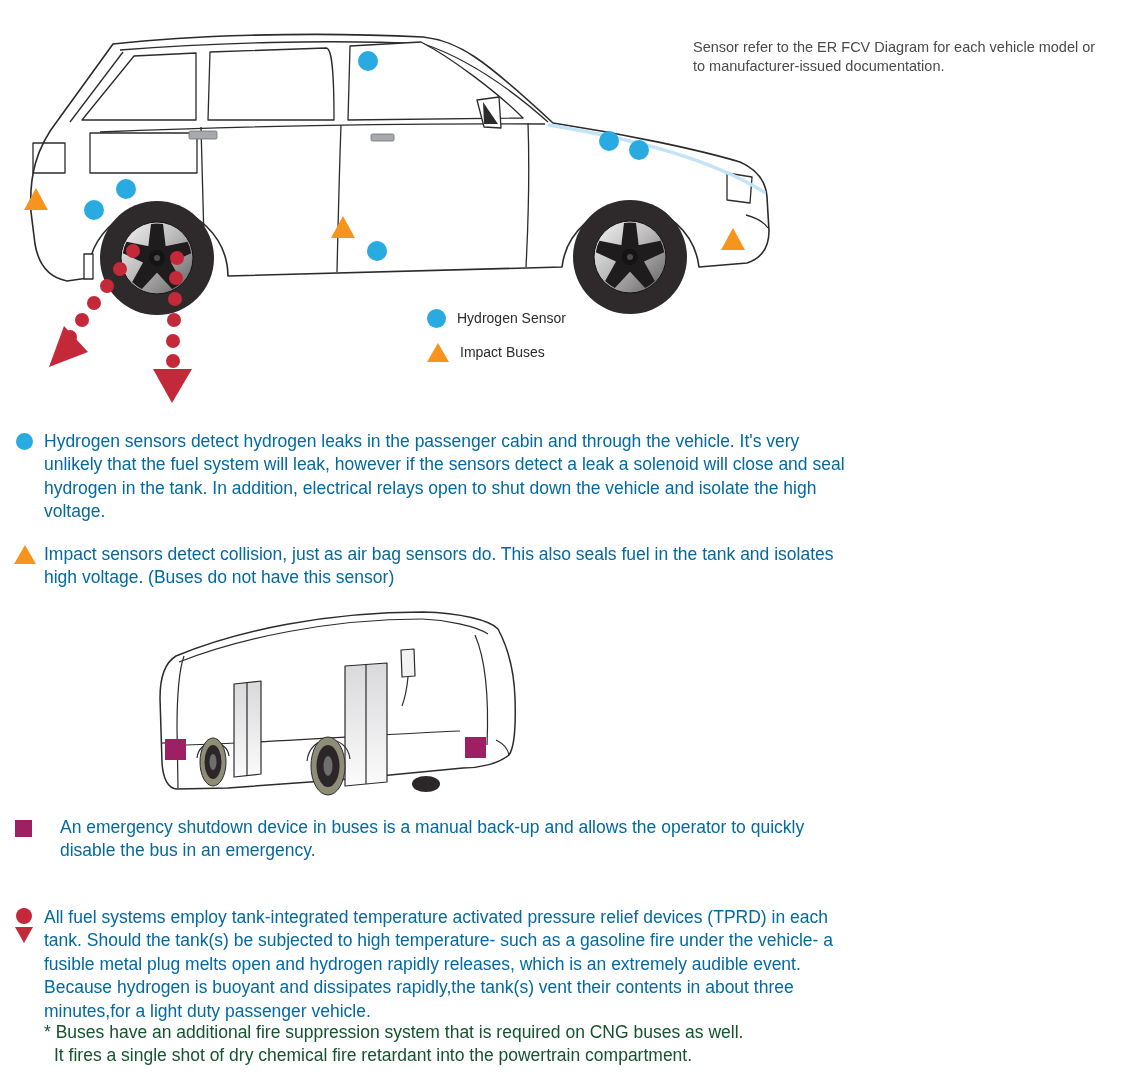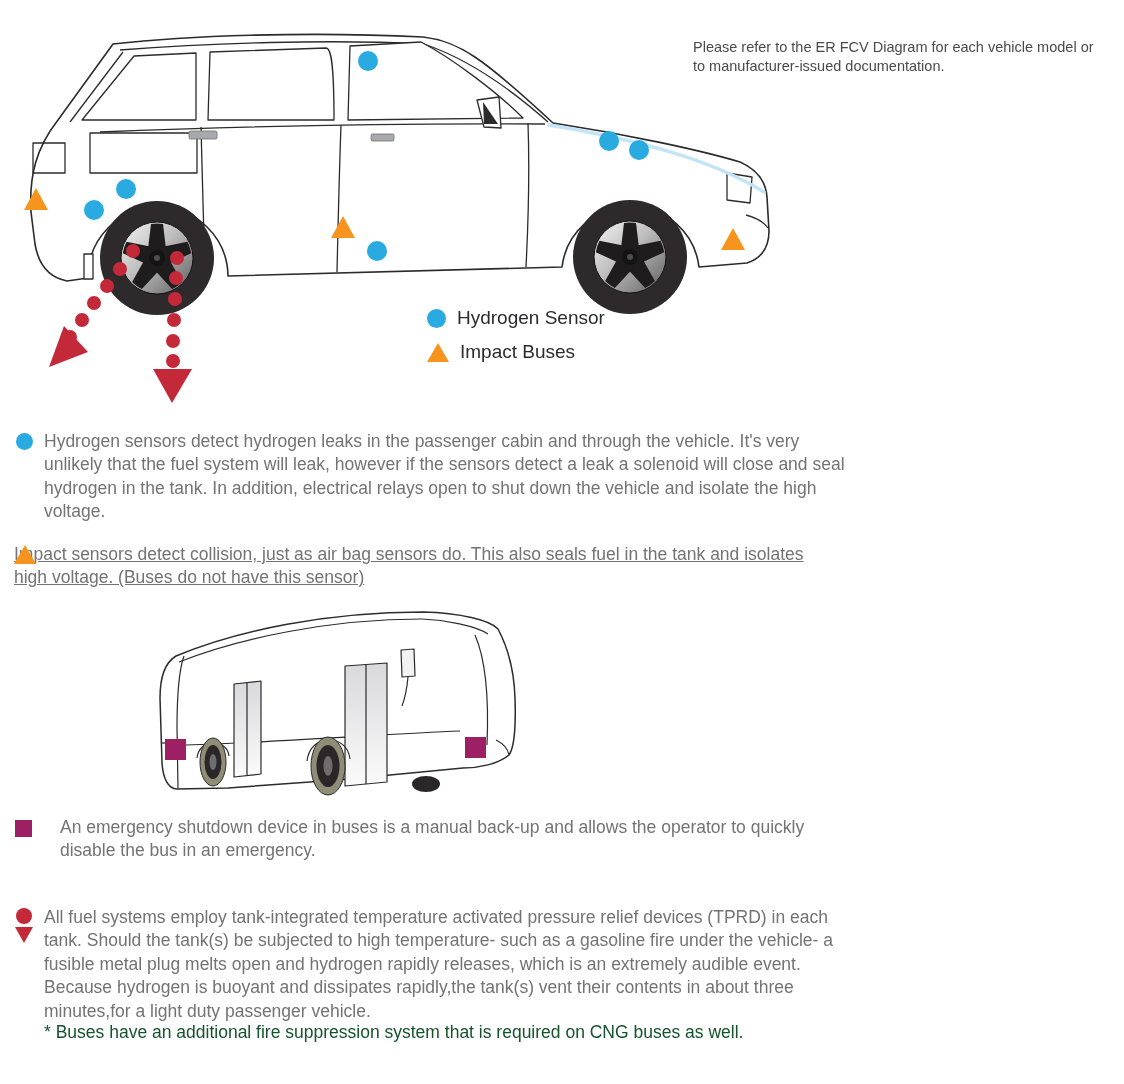--- a/index.html
+++ b/index.html
@@ -17,49 +17,49 @@
   .disclaimer {
     position:absolute; left:684px; top:38px; width:432px;
     font-size:14.5px; line-height:19px; color:#4A4A4C;
   }
   .disclaimer .line { padding-left:9px; }
   .disclaimer .line.first { padding-left:0; }
 
   
   .legend { position:absolute; left:427px; top:306px; }
   .legend-row { display:flex; align-items:center; height:24px; margin-bottom:10px; }
-  .legend-label { font-size:19px; color:#2B2B2D; margin-left:11px; font-weight:500; }
+  .legend-label { font-size:14px; color:#2B2B2D; margin-left:11px; font-weight:500; }
 
   
   .dot { border-radius:50%; display:inline-block; }
   .dot.blue { background:#29ABE2; }
   .dot.red  { background:#C4293A; }
   .tri-up {
     width:0; height:0; display:inline-block;
     border-left:11px solid transparent; border-right:11px solid transparent;
     border-bottom:19px solid #F7941E;
   }
   .tri-down-red {
     width:0; height:0; display:inline-block;
     border-left:9px solid transparent; border-right:9px solid transparent;
     border-top:16px solid #C4293A;
   }
   .sq-magenta { background:#9C2063; display:inline-block; }
 
   
-  .para { position:absolute; font-size:17.5px; line-height:23.4px; color:#737373; }
+  .para { position:absolute; font-size:17.5px; line-height:23.4px; color:#0369a1; }
   .para .bullet { position:absolute; }
   .para .ptext { display:block; }
 
   .p-hydrogen { left:14px; top:430px; }
   .p-hydrogen .ptext { margin-left:30px; width:802px; }
   .p-hydrogen .bullet { left:2px; top:3px; width:17px; height:17px; }
 
   .p-impact { left:14px; top:543px; }
-  .p-impact .ptext { width:800px;text-decoration:underline; }
+  .p-impact .ptext { margin-left:30px; width:800px; }
   .p-impact .bullet { left:0; top:2px; }
 
   .p-shutdown { left:14px; top:816px; }
   .p-shutdown .ptext { margin-left:46px; width:778px; }
   .p-shutdown .bullet { left:1px; top:4px; width:17px; height:17px; }
 
   .p-tprd { left:14px; top:886px;margin-top:20px; }
   .p-tprd .ptext { margin-left:30px; width:812px; }
   .p-tprd .bullet-dot { left:2px; top:2px; width:16px; height:16px; }
   .p-tprd .bullet-tri { left:1px; top:21px; }
@@ -183,21 +183,21 @@
   </g>
 
   <g fill="#F7941E">
     <polygon points="36,188 24,210 48,210"></polygon>
     <polygon points="343,216 331,238 355,238"></polygon>
     <polygon points="733,228 721,250 745,250"></polygon>
   </g>
 </svg>
 
 <div class="disclaimer">
-  <div class="line">Please refer to the ER FCV Diagram for each vehicle model or</div>
+  <div class="line">Sensor refer to the ER FCV Diagram for each vehicle model or</div>
   <div class="line">to manufacturer-issued documentation.</div>
 </div>
 
 <div class="legend">
   <div class="legend-row">
     <span class="dot blue" style="width:19px;height:19px;"></span>
     <span class="legend-label">Hydrogen Sensor</span>
   </div>
   <div class="legend-row">
     <span class="tri-up"></span>
@@ -282,13 +282,14 @@
 </div>
 
 <div class="para p-tprd">
   <span class="bullet bullet-dot dot red"></span>
   <span class="bullet bullet-tri tri-down-red"></span>
   <span class="ptext">All fuel systems employ tank-integrated temperature activated pressure relief devices (TPRD) in each tank. Should the tank(s) be subjected to high temperature- such as a gasoline fire under the vehicle- a fusible metal plug melts open and hydrogen rapidly releases, which is an extremely audible event. Because hydrogen is buoyant and dissipates rapidly,the tank(s) vent their contents in about three minutes,for a light duty passenger vehicle.</span>
 </div>
 
 <div class="footnote">
   <div class="line first"><span>*</span> <span>Buses have an additional fire suppression system that is required on CNG buses as well.</span></div>
+  <div class="line">It fires a single shot of dry chemical fire retardant into the powertrain compartment.</div>
 </div>
 
 </body></html>

